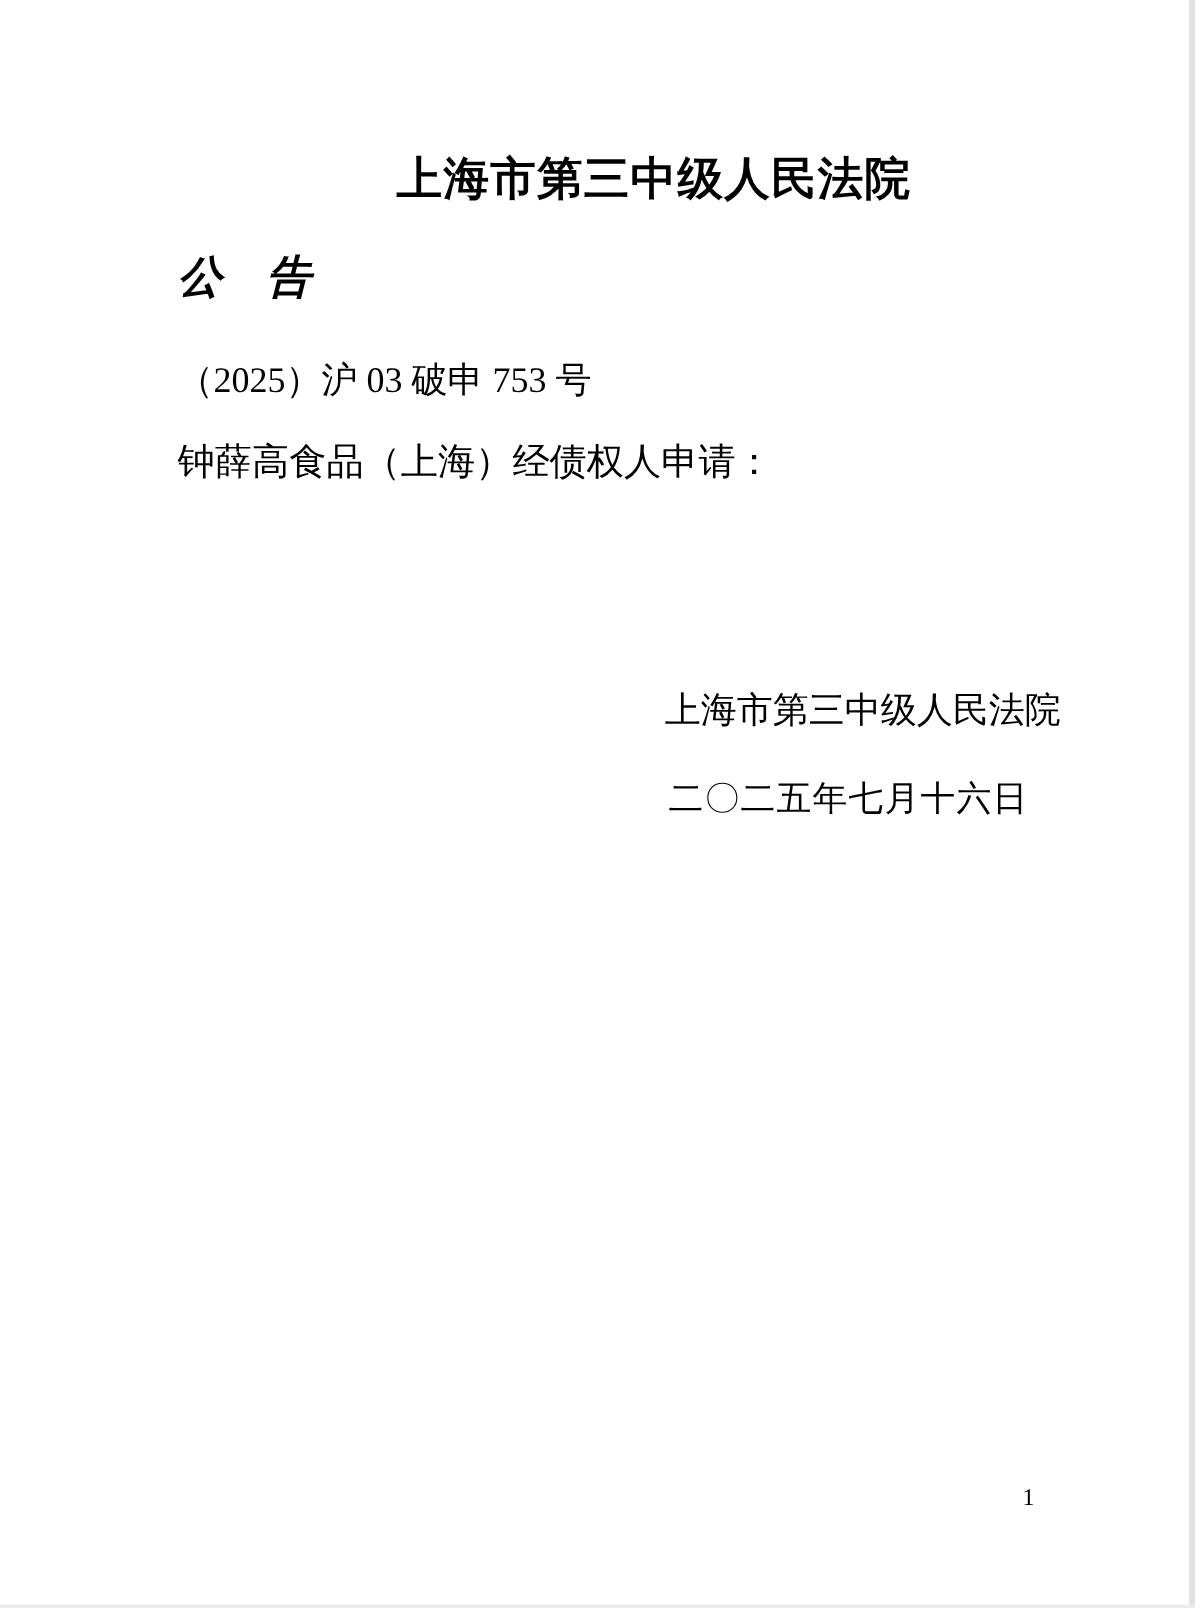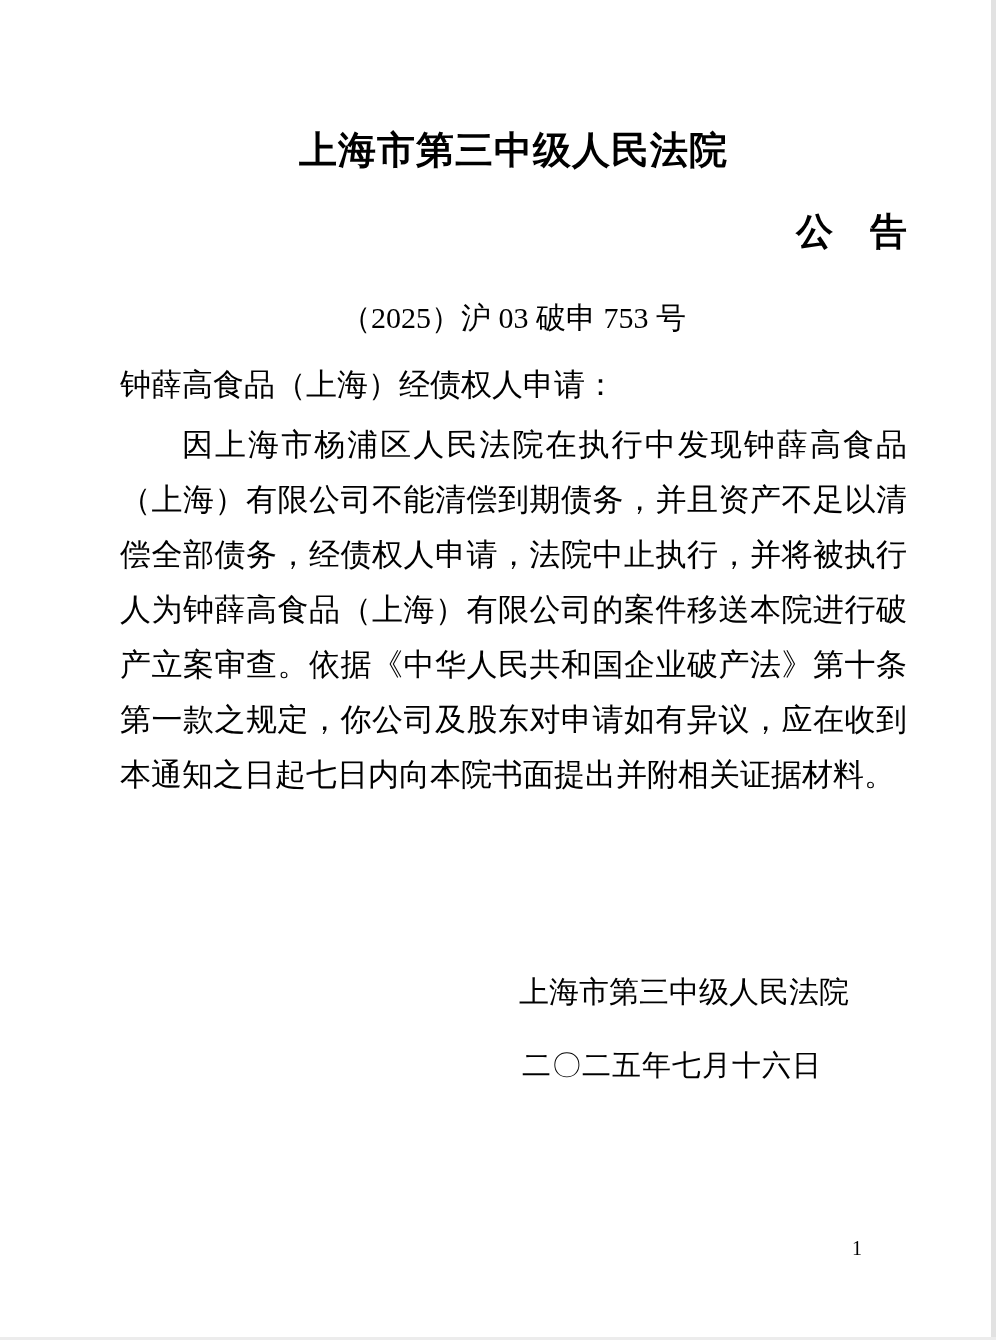--- a/index.html
+++ b/index.html
@@ -32,39 +32,41 @@
   }
   .page-edge-bottom {
     position: absolute;
     left: 0;
     bottom: 0;
     width: 100%;
     height: 3px;
     background: #ececec;
   }
   .doc {
-    padding: 128px 89px 0 120px;
+    padding: 128px 54px 0 120px;
     box-sizing: border-box;
+    margin-left: 28px;
   }
   .court-title {
     text-align: center;
     font-size: 38px;
     font-weight: bold;
     letter-spacing: 1px;
     line-height: 1.2;
   }
   .doc-title {
-    text-align: right;
+    text-align: left;
     font-size: 37px;
     font-weight: bold;
     margin-top: 36px;
     line-height: 1.2;
+    font-style: italic;
   }
   .case-number {
-    text-align: center;
+    text-align: left;
     font-size: 30px;
     margin-top: 46px;
     line-height: 1.2;
   }
   .addressee {
     font-size: 31px;
     margin-top: 30px;
     line-height: 1.2;
   }
   .body-para {
@@ -112,21 +114,20 @@
   <div class="doc">
 
     <div class="court-title">上海市第三中级人民法院</div>
 
     <div class="doc-title">公　告</div>
 
     <div class="case-number">（2025）沪 03 破申 753 号</div>
 
     <div class="addressee">钟薛高食品（上海）经债权人申请：</div>
 
-    <div class="body-para">因上海市杨浦区人民法院在执行中发现钟薛高食品（上海）有限公司不能清偿到期债务，并且资产不足以清偿全部债务，经债权人申请，法院中止执行，并将被执行人为钟薛高食品（上海）有限公司的案件移送本院进行破产立案审查。依据《中华人民共和国企业破产法》第十条第一款之规定，你公司及股东对申请如有异议，应在收到本通知之日起七日内向本院书面提出并附相关证据材料。</div>
 
 
     <div class="sig-court">上海市第三中级人民法院</div>
 
     <div class="sig-date">二〇二五年七月十六日</div>
 
   </div>
 
   <div class="page-number">1</div>
 

